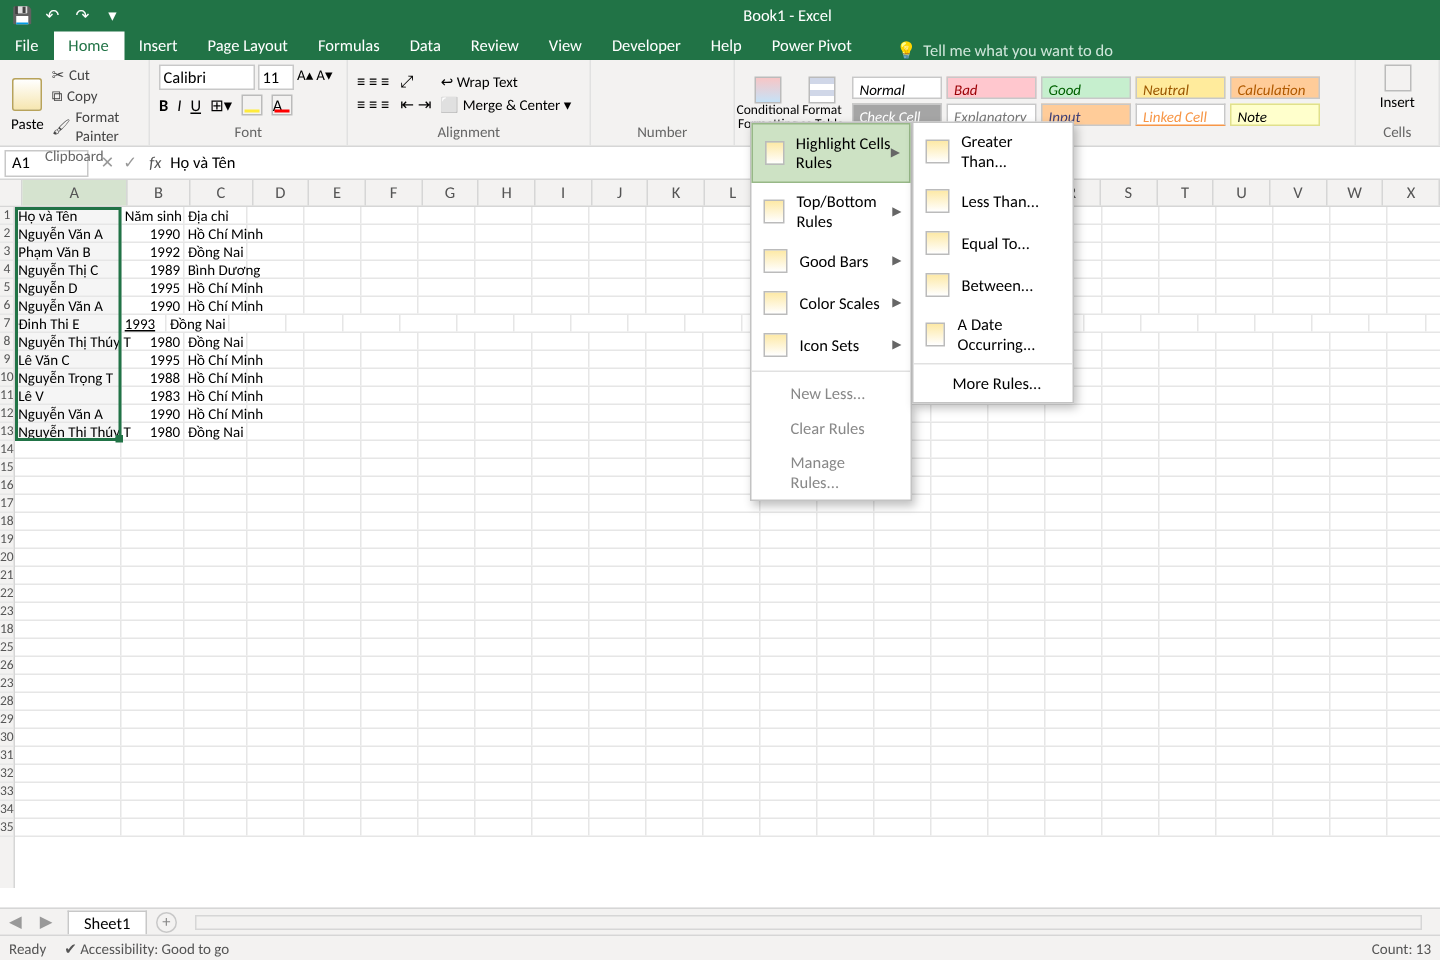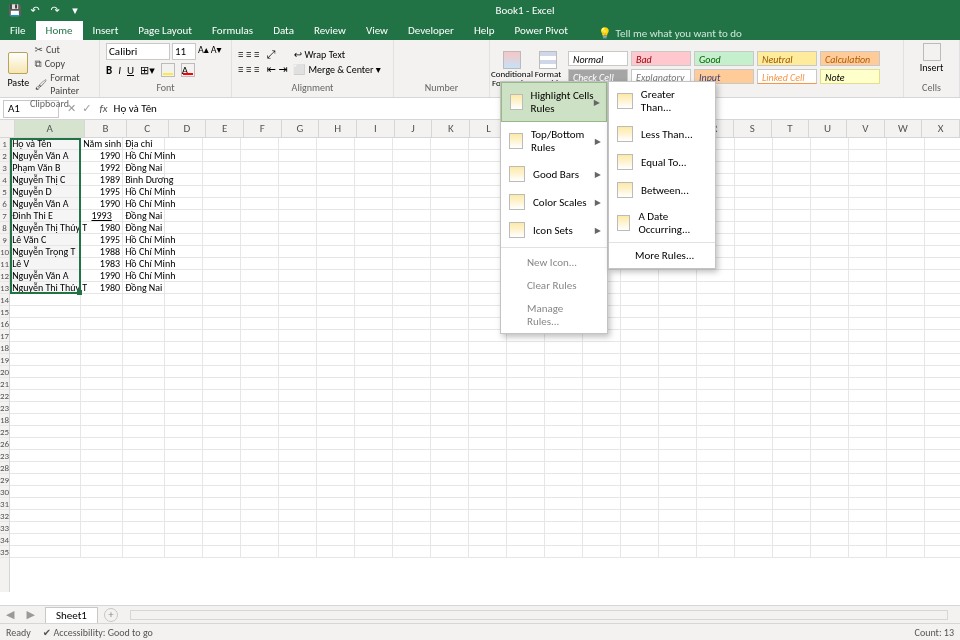--- a/index.html
+++ b/index.html
@@ -440,21 +440,21 @@
           <div class="cell" style="width: 38px;"></div>
           <div class="cell" style="width: 38px;"></div>
           <div class="cell" style="width: 38px;"></div>
           <div class="cell" style="width: 38px;"></div>
           <div class="cell" style="width: 38px;"></div>
           <div class="cell" style="width: 38px;"></div>
           <div class="cell" style="width: 38px;"></div>
         </div>
         <div class="row">
           <div class="cell colA-mark" style="width: 71px;">Đinh Thi E</div>
-          <div class="cell" style="width: 42px; text-align: center; text-decoration: underline;">1993</div>
+          <div class="cell" style="width: 30px; text-align: left; text-decoration: underline;">1993</div>
           <div class="cell" style="width: 42px;">Đồng Nai</div>
           <div class="cell" style="width: 38px;"></div>
           <div class="cell" style="width: 38px;"></div>
           <div class="cell" style="width: 38px;"></div>
           <div class="cell" style="width: 38px;"></div>
           <div class="cell" style="width: 38px;"></div>
           <div class="cell" style="width: 38px;"></div>
           <div class="cell" style="width: 38px;"></div>
           <div class="cell" style="width: 38px;"></div>
           <div class="cell" style="width: 38px;"></div>
@@ -1226,21 +1226,21 @@
         <span class="arrw">▶</span>
       </div>
       <div class="cf-item">
         <span class="cficon"></span>
         <span>Icon Sets</span>
         <span class="arrw">▶</span>
       </div>
     </div>
   <div class="cf-sep"></div>
   <div id="cfextra">
-      <div class="cf-txtitem">New Icon...</div>
+      <div class="cf-txtitem">New Less...</div>
       <div class="cf-txtitem">Clear Rules</div>
       <div class="cf-txtitem">Manage Rules...</div>
     </div>
 </div>
 
 <div class="cf-sub">
   <div id="cfsubitems">
       <div class="cf-item">
         <span class="cficon"></span>
         <span>Greater Than...</span>

